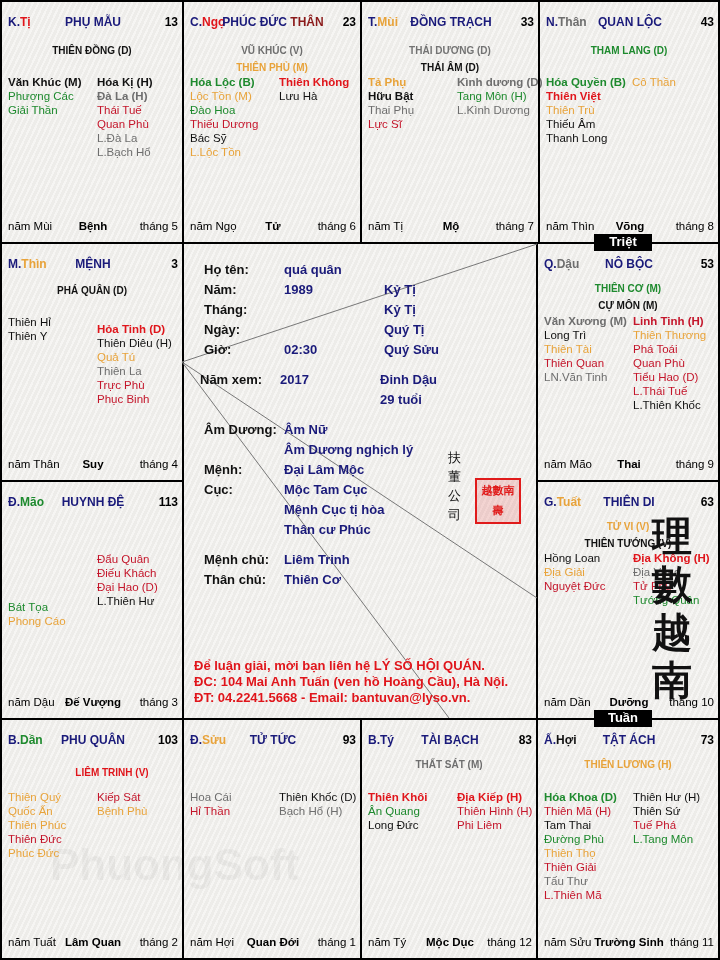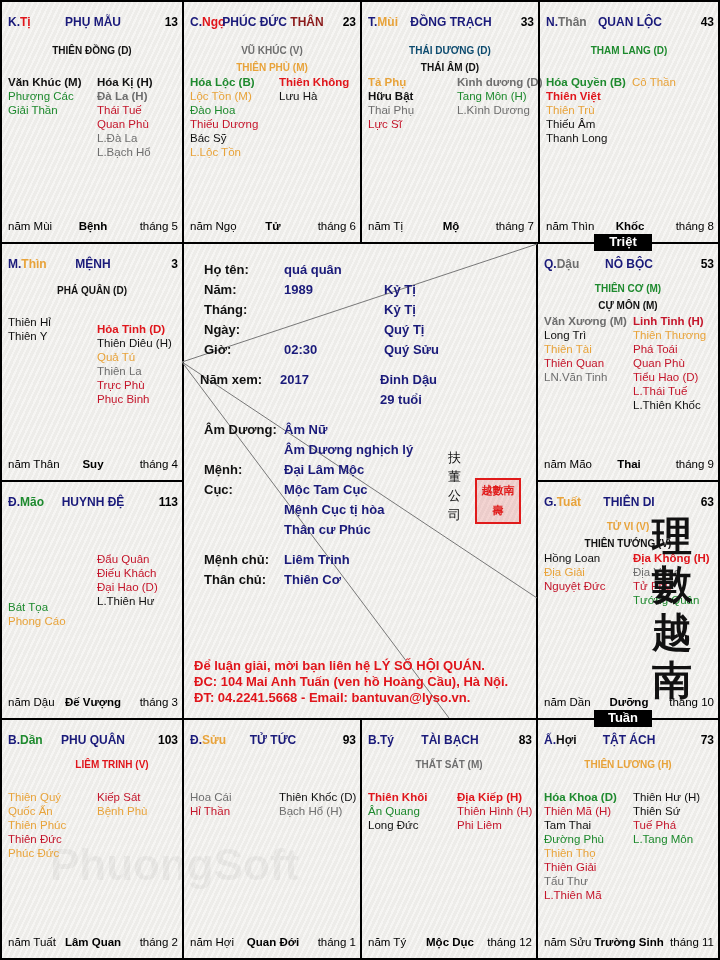--- a/index.html
+++ b/index.html
@@ -109,21 +109,21 @@
       <span class="m">tháng 6</span>
     </div>
     </div>
     <div class="cell" style="left: 360px; top: 0px; width: 180px; height: 244px;">
       <div class="hdr">
       <span class="can"><span>T.</span><span style="color:#e8a33a">Mùi</span></span>
       <span class="palace"><span>ĐỒNG TRẠCH</span></span>
       <span class="num">33</span>
     </div>
       <div class="major" style="top:40px;">
-        <div style="color:#0c4a6e">THÁI DƯƠNG (D)</div>
+        <div style="color:#737373">THÁI DƯƠNG (D)</div>
         <div style="color:#111111">THÁI ÂM (D)</div>
       </div>
       <div class="stars" style="left:6px;top:73px;">
         <div class="b" style="color:#e8a33a">Tả Phụ</div>
         <div class="b" style="color:#111111">Hữu Bật</div>
         <div class="" style="color:#6e6e6e">Thai Phụ</div>
         <div class="" style="color:#c4162b">Lực Sĩ</div>
       </div>
       <div class="stars" style="left:95px;top:73px;">
         <div class="b" style="color:#6e6e6e">Kình dương (D)</div>
@@ -150,21 +150,21 @@
         <div class="b" style="color:#e0151b">Thiên Việt</div>
         <div class="" style="color:#e8a33a">Thiên Trù</div>
         <div class="" style="color:#111111">Thiếu Âm</div>
         <div class="" style="color:#111111">Thanh Long</div>
       </div>
       <div class="stars" style="left:92px;top:73px;">
         <div class="" style="color:#e8a33a">Cô Thần</div>
       </div>
       <div class="foot">
       <span class="y">năm Thìn</span>
-      <span class="st">Khốc</span>
+      <span class="st">Võng</span>
       <span class="m">tháng 8</span>
     </div>
     </div>
     <div class="cell" style="left: 0px; top: 242px; width: 184px; height: 240px;">
       <div class="hdr">
       <span class="can"><span>M.</span><span style="color:#e8a33a">Thìn</span></span>
       <span class="palace"><span>MỆNH</span></span>
       <span class="num">3</span>
     </div>
       <div class="major" style="top:38px;">
@@ -269,21 +269,21 @@
       <span class="st">Dưỡng</span>
       <span class="m">tháng 10</span>
     </div>
     </div>
     <div class="cell" style="left: 0px; top: 718px; width: 184px; height: 242px;">
       <div class="hdr">
       <span class="can"><span>B.</span><span style="color:#1e8a2e">Dần</span></span>
       <span class="palace"><span>PHU QUÂN</span></span>
       <span class="num">103</span>
     </div>
-      <div class="major" style="top:36px;padding-left:40px;">
+      <div class="major" style="top:44px;padding-left:40px;">
         <div style="color:#e0151b">LIÊM TRINH (V)</div>
       </div>
       <div class="stars" style="left:6px;top:70px;">
         <div class="" style="color:#e8a33a">Thiên Quý</div>
         <div class="" style="color:#e8a33a">Quốc Ấn</div>
         <div class="" style="color:#e8a33a">Thiên Phúc</div>
         <div class="" style="color:#c4162b">Thiên Đức</div>
         <div class="" style="color:#e8a33a">Phúc Đức</div>
       </div>
       <div class="stars" style="left:95px;top:70px;">

